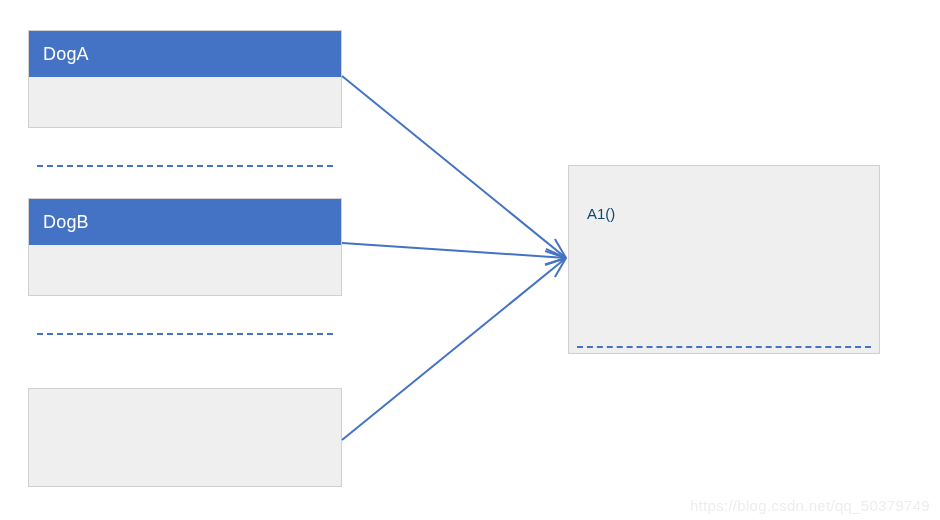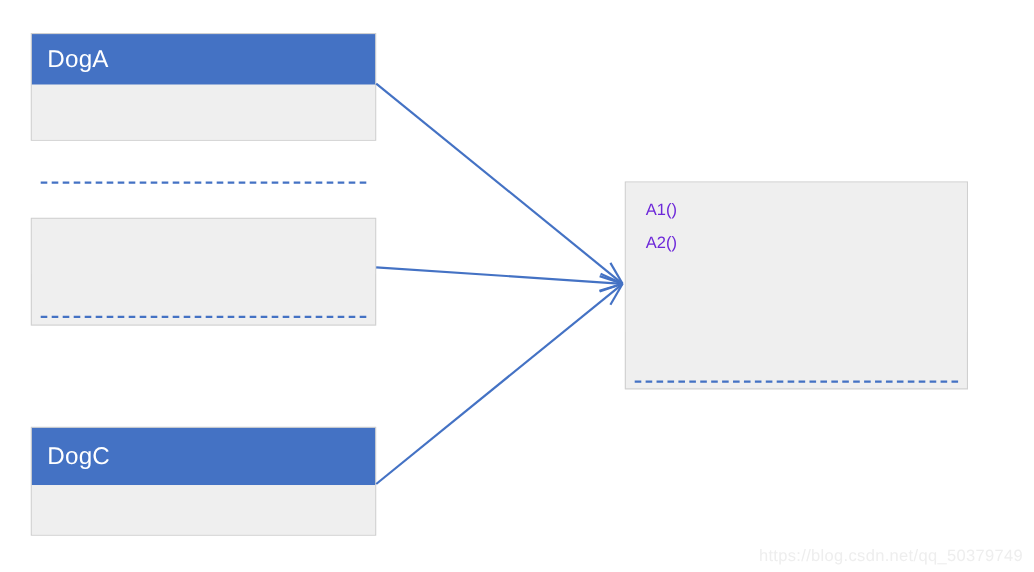--- a/index.html
+++ b/index.html
@@ -26,37 +26,38 @@
     border: 1px solid #d0d0d0;
     background: #efefef;
   }
   .uml-header {
     box-sizing: border-box;
     background: #4472c4;
     color: #ffffff;
     display: flex;
     align-items: center;
     padding-left: 14px;
-    font-size: 22px;
+    font-size: 18px;
     letter-spacing: 0.2px;
     width: 100%;
   }
   .uml-body {
     position: relative;
     box-sizing: border-box;
     width: 100%;
     background: #efefef;
   }
   .uml-members {
     padding: 10px 0 0 18px;
   }
   .uml-member {
-    color: #6d28d9;
+    color: #0c4a6e;
     font-size: 15px;
     line-height: 30px;
+    margin-top: 23px;
   }
   .uml-divider {
     position: absolute;
     left: 8px;
     right: 8px;
     height: 0;
     border-top: 2px dashed #4472c4;
   }
   
   #arrows {
@@ -87,41 +88,40 @@
     <div class="uml-header" style="height: 46px;">
       <span>DogA</span>
     </div>
     <div class="uml-body" style="height: 50px;">
       <div class="uml-members"></div>
       <div class="uml-divider" style="top: 88px;"></div>
     </div>
   </div>
 
   <div class="uml-box" id="box-dogB" style="left: 28px; top: 198px; width: 314px; height: 98px;">
+    <div class="uml-header" style="height: 46px;">
+      <span>DogB</span>
+    </div>
     <div class="uml-body" style="height: 50px;">
       <div class="uml-members"></div>
       <div class="uml-divider" style="top: 88px;"></div>
     </div>
   </div>
 
   <div class="uml-box" id="box-dogC" style="left: 28px; top: 388px; width: 314px; height: 99px;">
-    <div class="uml-header" style="height: 52px;">
-      <span>DogC</span>
-    </div>
     <div class="uml-body" style="height: 45px;">
       <div class="uml-members"></div>
 
     </div>
   </div>
 
   <div class="uml-box" id="box-interface" style="left: 568px; top: 165px; width: 312px; height: 189px;">
     <div class="uml-body" style="height: 136px;">
       <div class="uml-members" id="members-interface">
           <div class="uml-member">A1()</div>
-          <div class="uml-member">A2()</div>
         </div>
       <div class="uml-divider" style="top: 180px;"></div>
     </div>
   </div>
 
   <svg id="arrows" viewBox="0 0 940 520" xmlns="http://www.w3.org/2000/svg">
       <g>
         <line x1="342" y1="76" x2="566" y2="258" stroke="#4472C4" stroke-width="2"></line>
         <line x1="566" y1="258" x2="545.1329084572329" y2="251.03117724821635" stroke="#4472C4" stroke-width="2"></line>
         <line x1="566" y1="258" x2="554.9071359318524" y2="239.00135881791545" stroke="#4472C4" stroke-width="2"></line>

